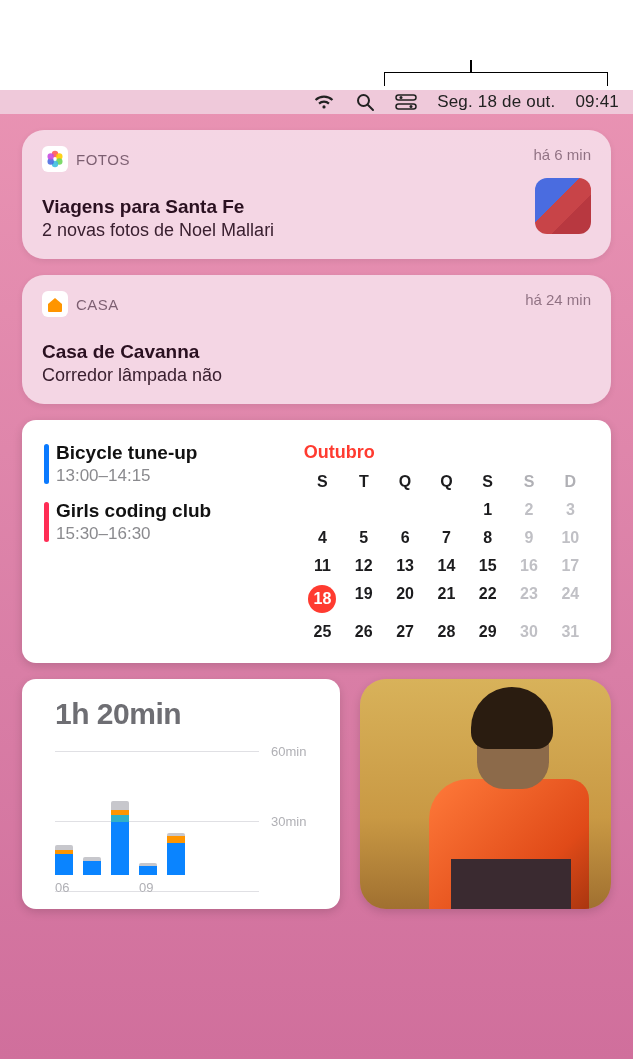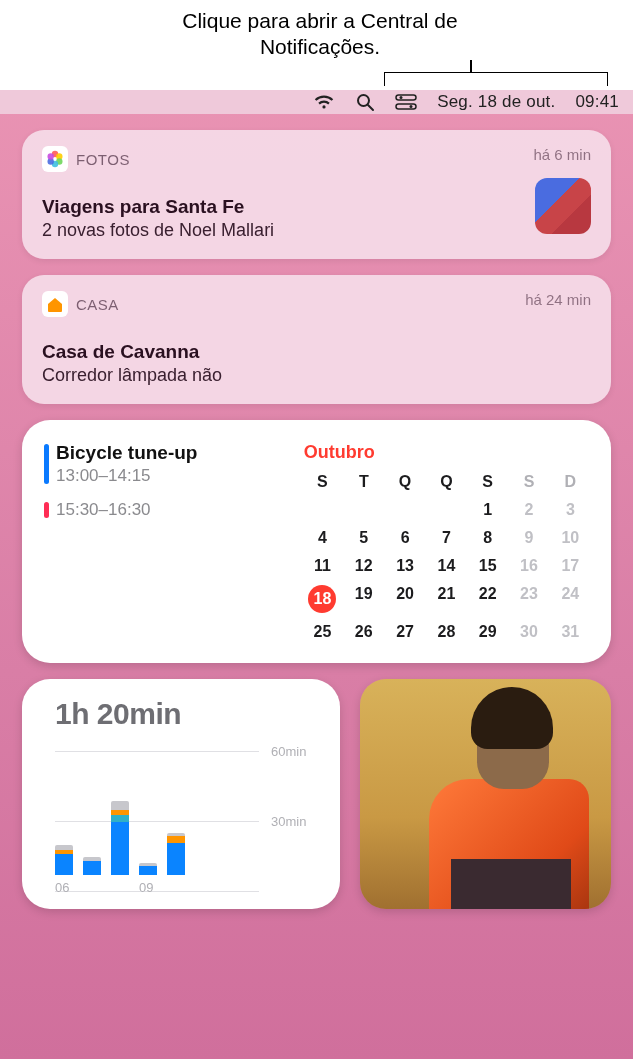--- a/index.html
+++ b/index.html
@@ -21,21 +21,21 @@
     .notif-head { display: flex; align-items: center; gap: 8px; }
     .app-icon { width: 26px; height: 26px; border-radius: 6px; display: flex; align-items: center; justify-content: center; font-size: 16px; }
     .app-icon.photos { background: #fff; }
     .app-icon.home { background: #fff; }
     .app-name { font-size: 15px; letter-spacing: 0.5px; color: rgba(60,30,50,0.65); font-weight: 500; }
     .notif-time { position: absolute; right: 20px; top: 16px; font-size: 15px; color: rgba(60,30,50,0.55); }
     .notif-title { font-size: 19px; font-weight: 700; color: #2a1020; margin-top: 24px; }
     .notif-body { font-size: 18px; color: #3a2030; margin-top: 2px; }
     .notif-thumb { position: absolute; right: 20px; top: 48px; width: 56px; height: 56px; border-radius: 12px; background: linear-gradient(135deg, #4a6ce0 40%, #c84448 40%, #c84448 65%, #b83840 65%); }
 
-    .widget { background: #fff; border-radius: 28px; box-shadow: 0 3px 10px rgba(0,0,0,0.15); }
+    .widget { background: #fff; border-radius: 14px; box-shadow: 0 3px 10px rgba(0,0,0,0.15); }
     .calendar-widget { display: flex; padding: 22px; gap: 20px; }
     .events { flex: 0 0 44%; }
     .event { position: relative; padding-left: 12px; margin-bottom: 14px; }
     .event::before { content: ""; position: absolute; left: 0; top: 2px; bottom: 2px; width: 5px; border-radius: 3px; }
     .event.blue::before { background: #0a7aff; }
     .event.red::before { background: #ff2d55; }
     .event-title { font-size: 19px; font-weight: 700; color: #111; }
     .event-time { font-size: 17px; color: #8a8a8e; margin-top: 2px; }
 
     .calendar { flex: 1; }
@@ -70,21 +70,20 @@
     .photo-text { position: absolute; left: 18px; bottom: 20px; color: #fff; text-shadow: 0 1px 3px rgba(0,0,0,0.5); }
     .photo-title { font-size: 25px; font-weight: 800; letter-spacing: 0.5px; }
     .photo-date { font-size: 15px; font-weight: 600; margin-top: 2px; }
 
     svg { display: block; }
   </style>
 </head>
 <body>
 
 <div class="caption-wrap">
-  <div class="caption">Clique para abrir a Central de Notificações.</div>
   <div class="callout-stem"></div>
   <div class="callout-line"></div>
 </div>
 
 <div class="screen">
 
   <div class="menubar">
     <span class="icon">
       <svg width="22" height="16" viewBox="0 0 22 16">
           <path d="M11 14.5a1.6 1.6 0 100-3.2 1.6 1.6 0 000 3.2zm-4.2-4.1a6.1 6.1 0 018.4 0l1.5-1.6a8.3 8.3 0 00-11.4 0zM3.3 6.8a11.3 11.3 0 0115.4 0l1.5-1.6a13.5 13.5 0 00-18.4 0z" fill="#222"></path>
@@ -144,20 +143,21 @@
       <div class="notif-body">Corredor lâmpada não</div>
     </div>
 
     <div class="widget calendar-widget">
       <div class="events">
         <div class="event blue">
           <div class="event-title">Bicycle tune-up</div>
           <div class="event-time">13:00–14:15</div>
         </div>
         <div class="event red">
+          <div class="event-title">Girls coding club</div>
           <div class="event-time">15:30–16:30</div>
         </div>
       </div>
       <div class="calendar">
         <div class="month-name">Outubro</div>
         <div class="daygrid" id="daygrid">
             <div class="dow">S</div>
             <div class="dow">T</div>
             <div class="dow">Q</div>
             <div class="dow">Q</div>

